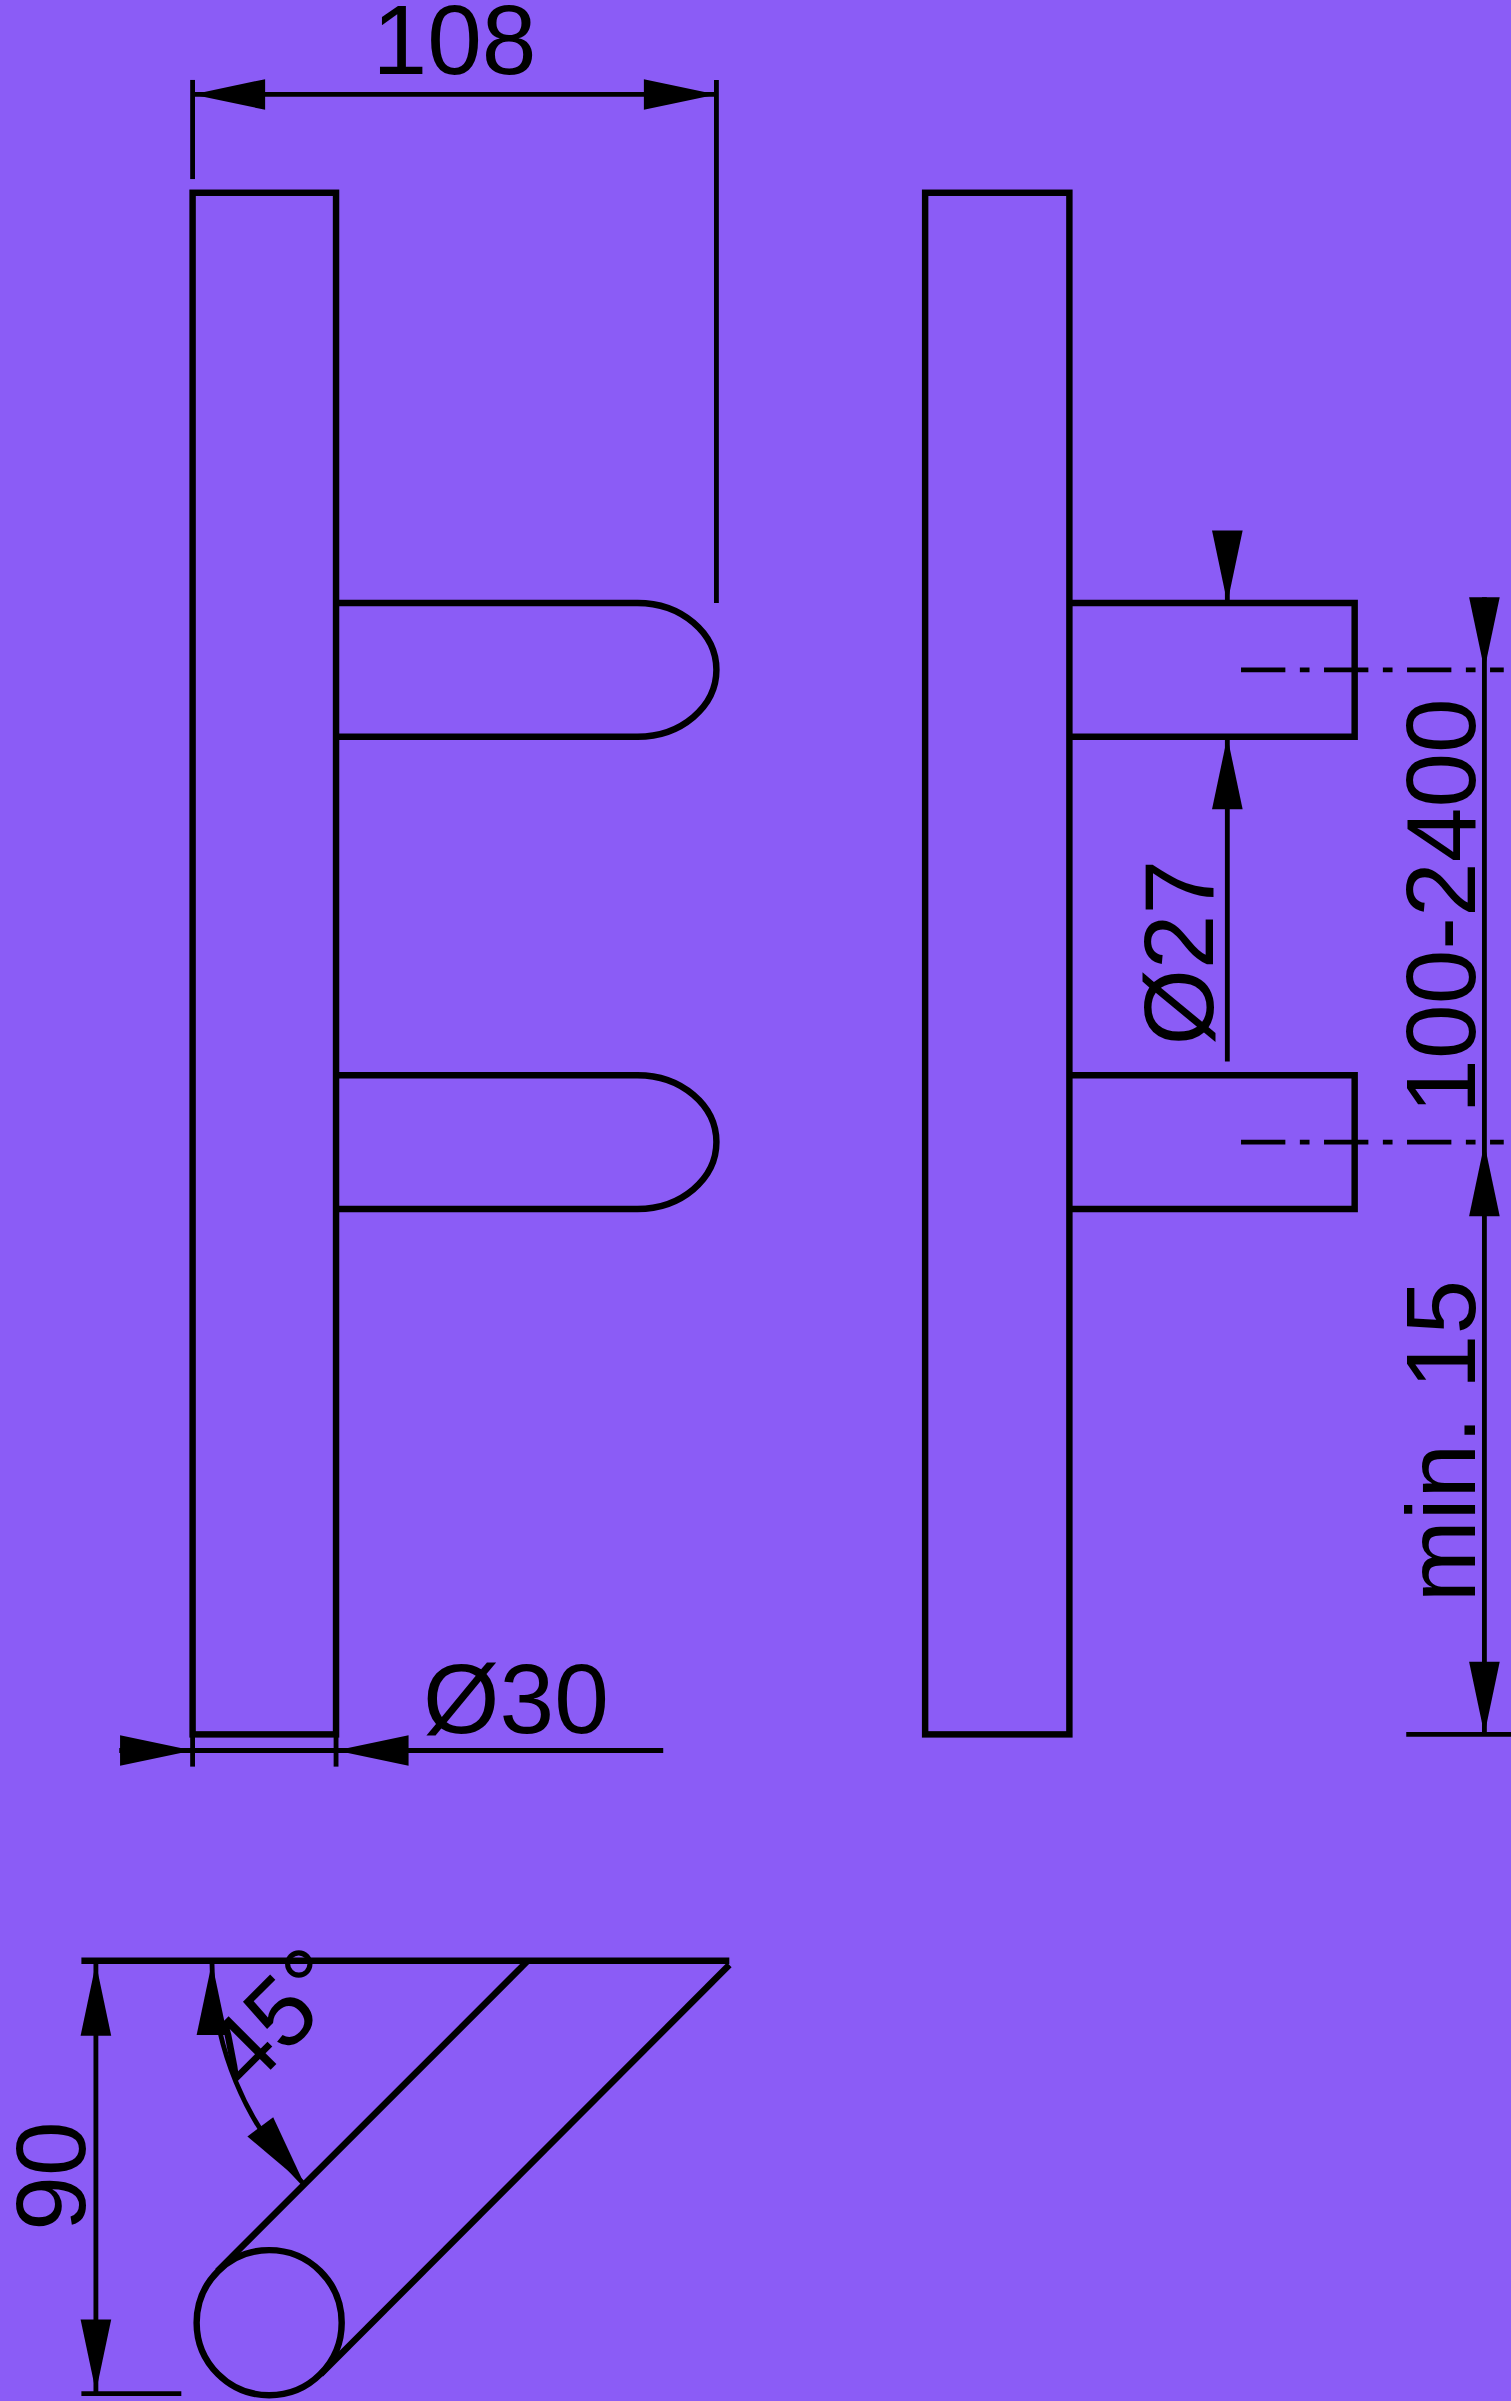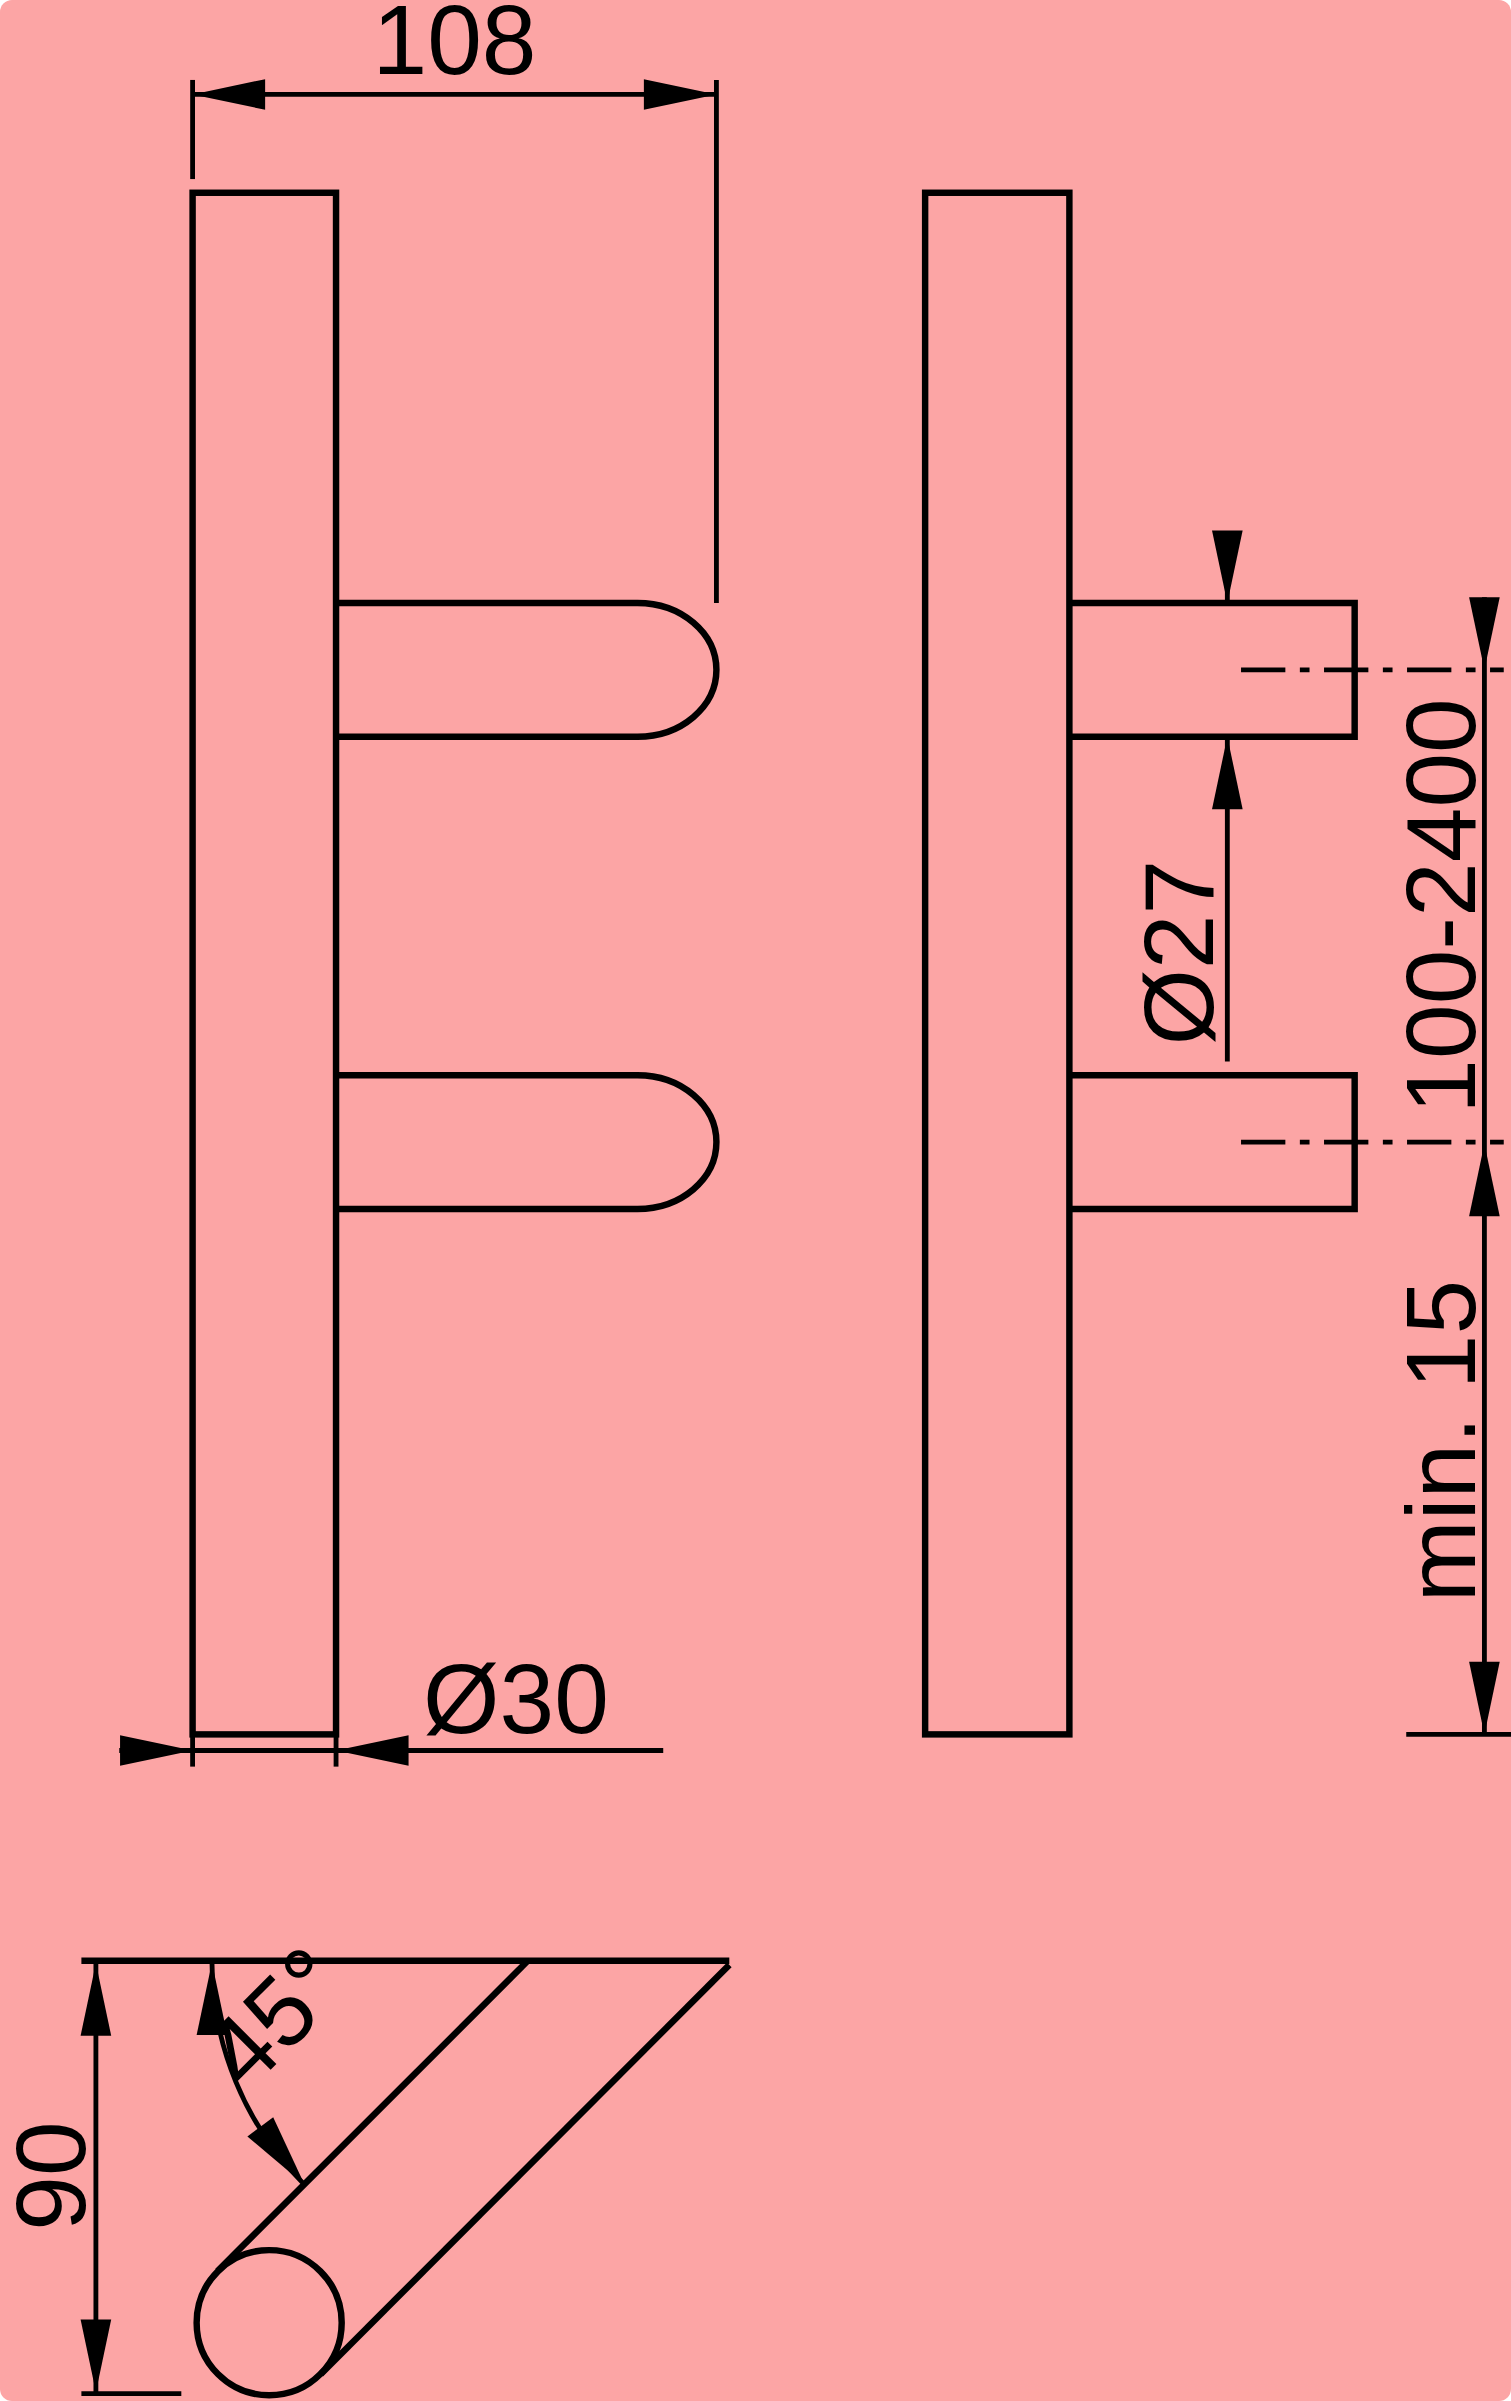--- a/index.html
+++ b/index.html
@@ -1,16 +1,16 @@
 <!DOCTYPE html>
 <html style="font-size:13px"><head>
 <meta charset="utf-8">
 <style>
   html, body { margin: 0; padding: 0; background: #ffffff; }
-  .sheet { width: 1511px; height: 2401px; position: relative; background: #fca5a5; border-radius: 12px; }
+  .sheet { width: 1511px; height: 2401px; position: relative; background: #8b5cf6; }
   svg { display: block; }
   text {
     font-family: "Liberation Sans", "DejaVu Sans", sans-serif;
     font-size: 122px;
     fill: #000000;
   }
   .obj  { stroke: #000000; stroke-width: 8; fill: none; }
   .dim  { stroke: #000000; stroke-width: 6; fill: none; }
   .cl   { stroke: #000000; stroke-width: 6; fill: none; stroke-dasharray: 55 18 12 18; }
   .ah   { fill: #000000; stroke: none; }

